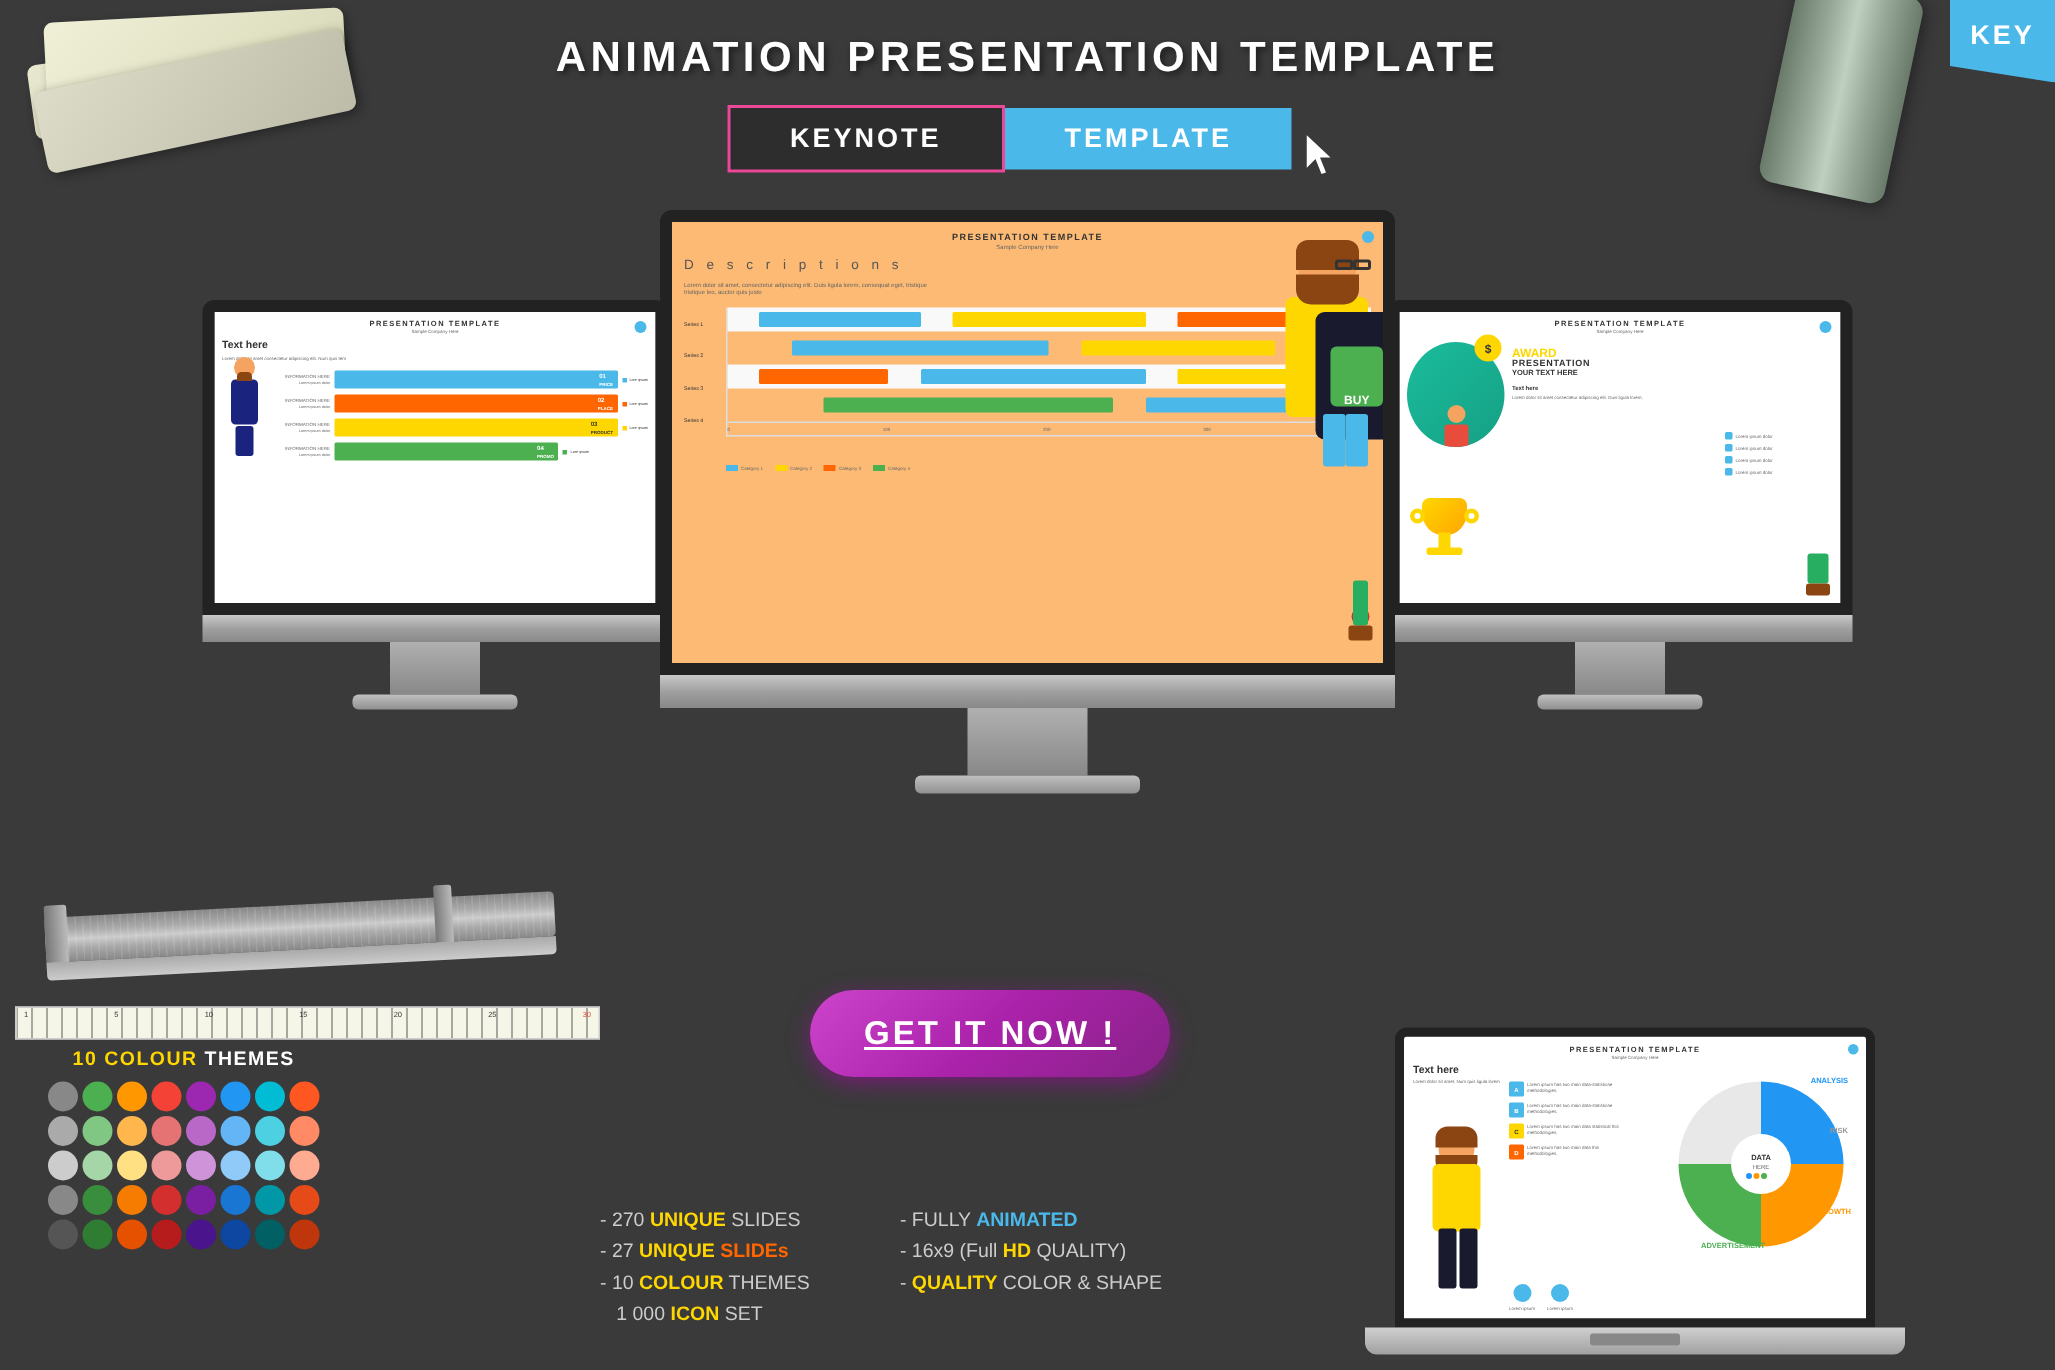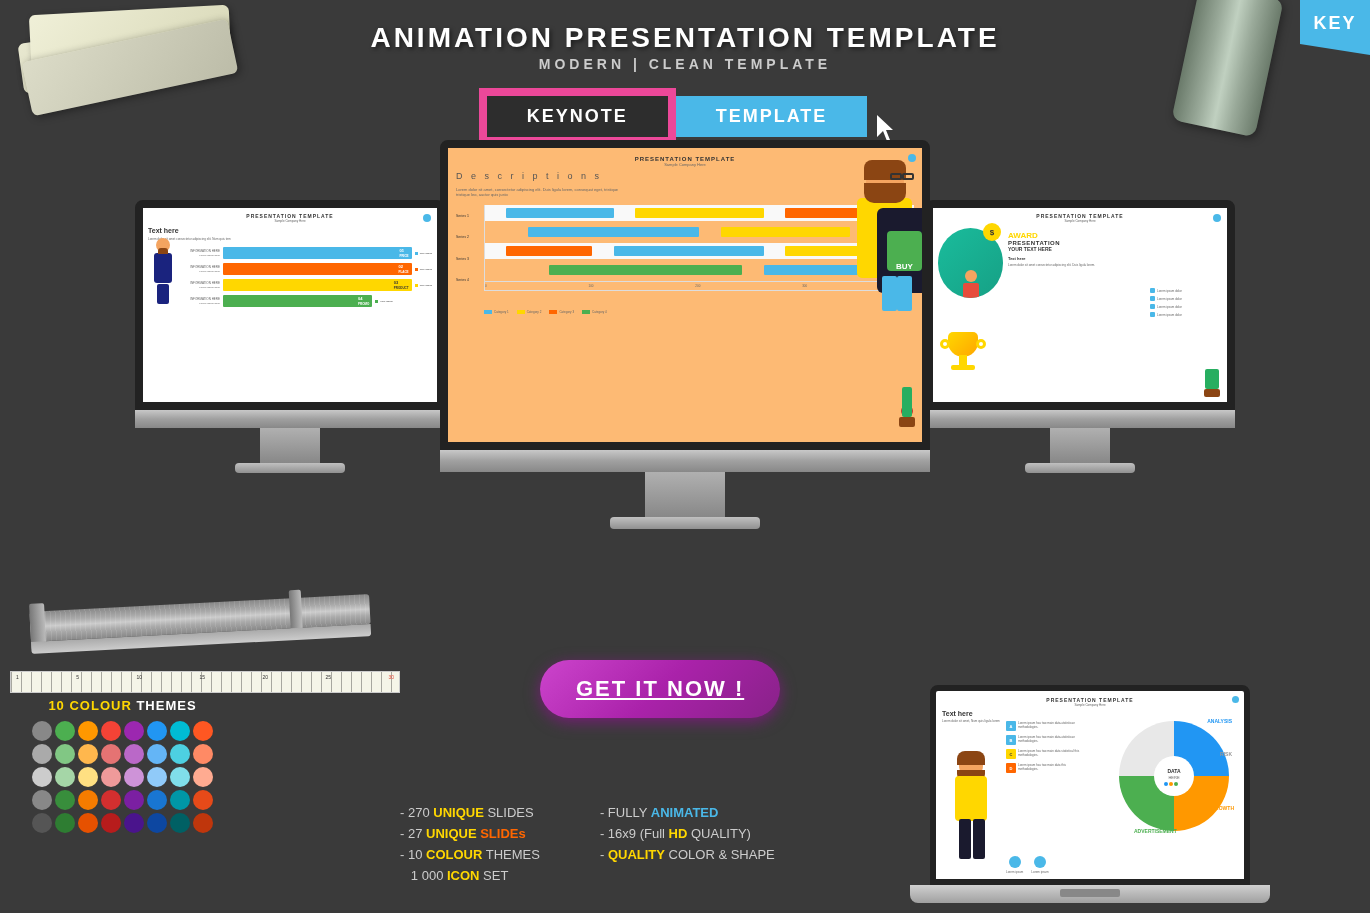--- a/index.html
+++ b/index.html
@@ -70,21 +70,21 @@
       padding: 10px 40px;
       font-size: 18px;
       font-weight: 900;
       letter-spacing: 2px;
       cursor: pointer;
       border: none;
     }
     .tab-btn-keynote {
       background: #2d2d2d;
       color: #ffffff;
-      border: 8px solid #ec4899;
+      border: 2px solid #ec4899;
     }
     .tab-btn-template {
       background: #4ab8e8;
       color: #ffffff;
     }
 
     
     .blueprint-left {
       position: absolute;
       top: 10px;
@@ -391,21 +391,20 @@
     <div style="position:absolute;top:20px;left:0;width:200px;height:50px;background:linear-gradient(135deg,#e8e8d0,#c8c8a8);border-radius:6px;transform:rotate(-8deg);box-shadow:2px 2px 6px rgba(0,0,0,0.3);"></div>
     <div style="position:absolute;top:0;left:10px;width:200px;height:50px;background:linear-gradient(135deg,#f0f0d8,#d8d8b8);border-radius:6px;transform:rotate(-3deg);box-shadow:2px 2px 6px rgba(0,0,0,0.3);"></div>
     <div style="position:absolute;top:30px;left:5px;width:210px;height:55px;background:linear-gradient(135deg,#dcdcc8,#bcbca8);border-radius:6px;transform:rotate(-12deg);box-shadow:2px 2px 8px rgba(0,0,0,0.4);"></div>
   </div>
 </div>
 
 <div style="position:absolute;top:-10px;right:100px;width:85px;height:140px;background:linear-gradient(90deg,#6a7a6a 0%,#9aaa9a 30%,#c0d0c0 50%,#9aaa9a 70%,#6a7a6a 100%);border-radius:10px;transform:rotate(12deg);z-index:5;box-shadow:2px 2px 10px rgba(0,0,0,0.4);"></div>
 
 <div class="header">
   <div class="header-title">ANIMATION PRESENTATION TEMPLATE</div>
-  <div class="header-subtitle">MODERN | CLEAN TEMPLATE</div>
 </div>
 
 <div class="tab-container">
   <button class="tab-btn tab-btn-keynote">KEYNOTE</button>
   <button class="tab-btn tab-btn-template">TEMPLATE</button>
 
   <div style="position:relative;left:10px;top:15px;">
     <svg width="24" height="30" viewBox="0 0 24 30" fill="white">
       <path d="M0 0 L0 22 L6 16 L10 26 L13 25 L9 15 L16 15 Z"></path>
     </svg>

